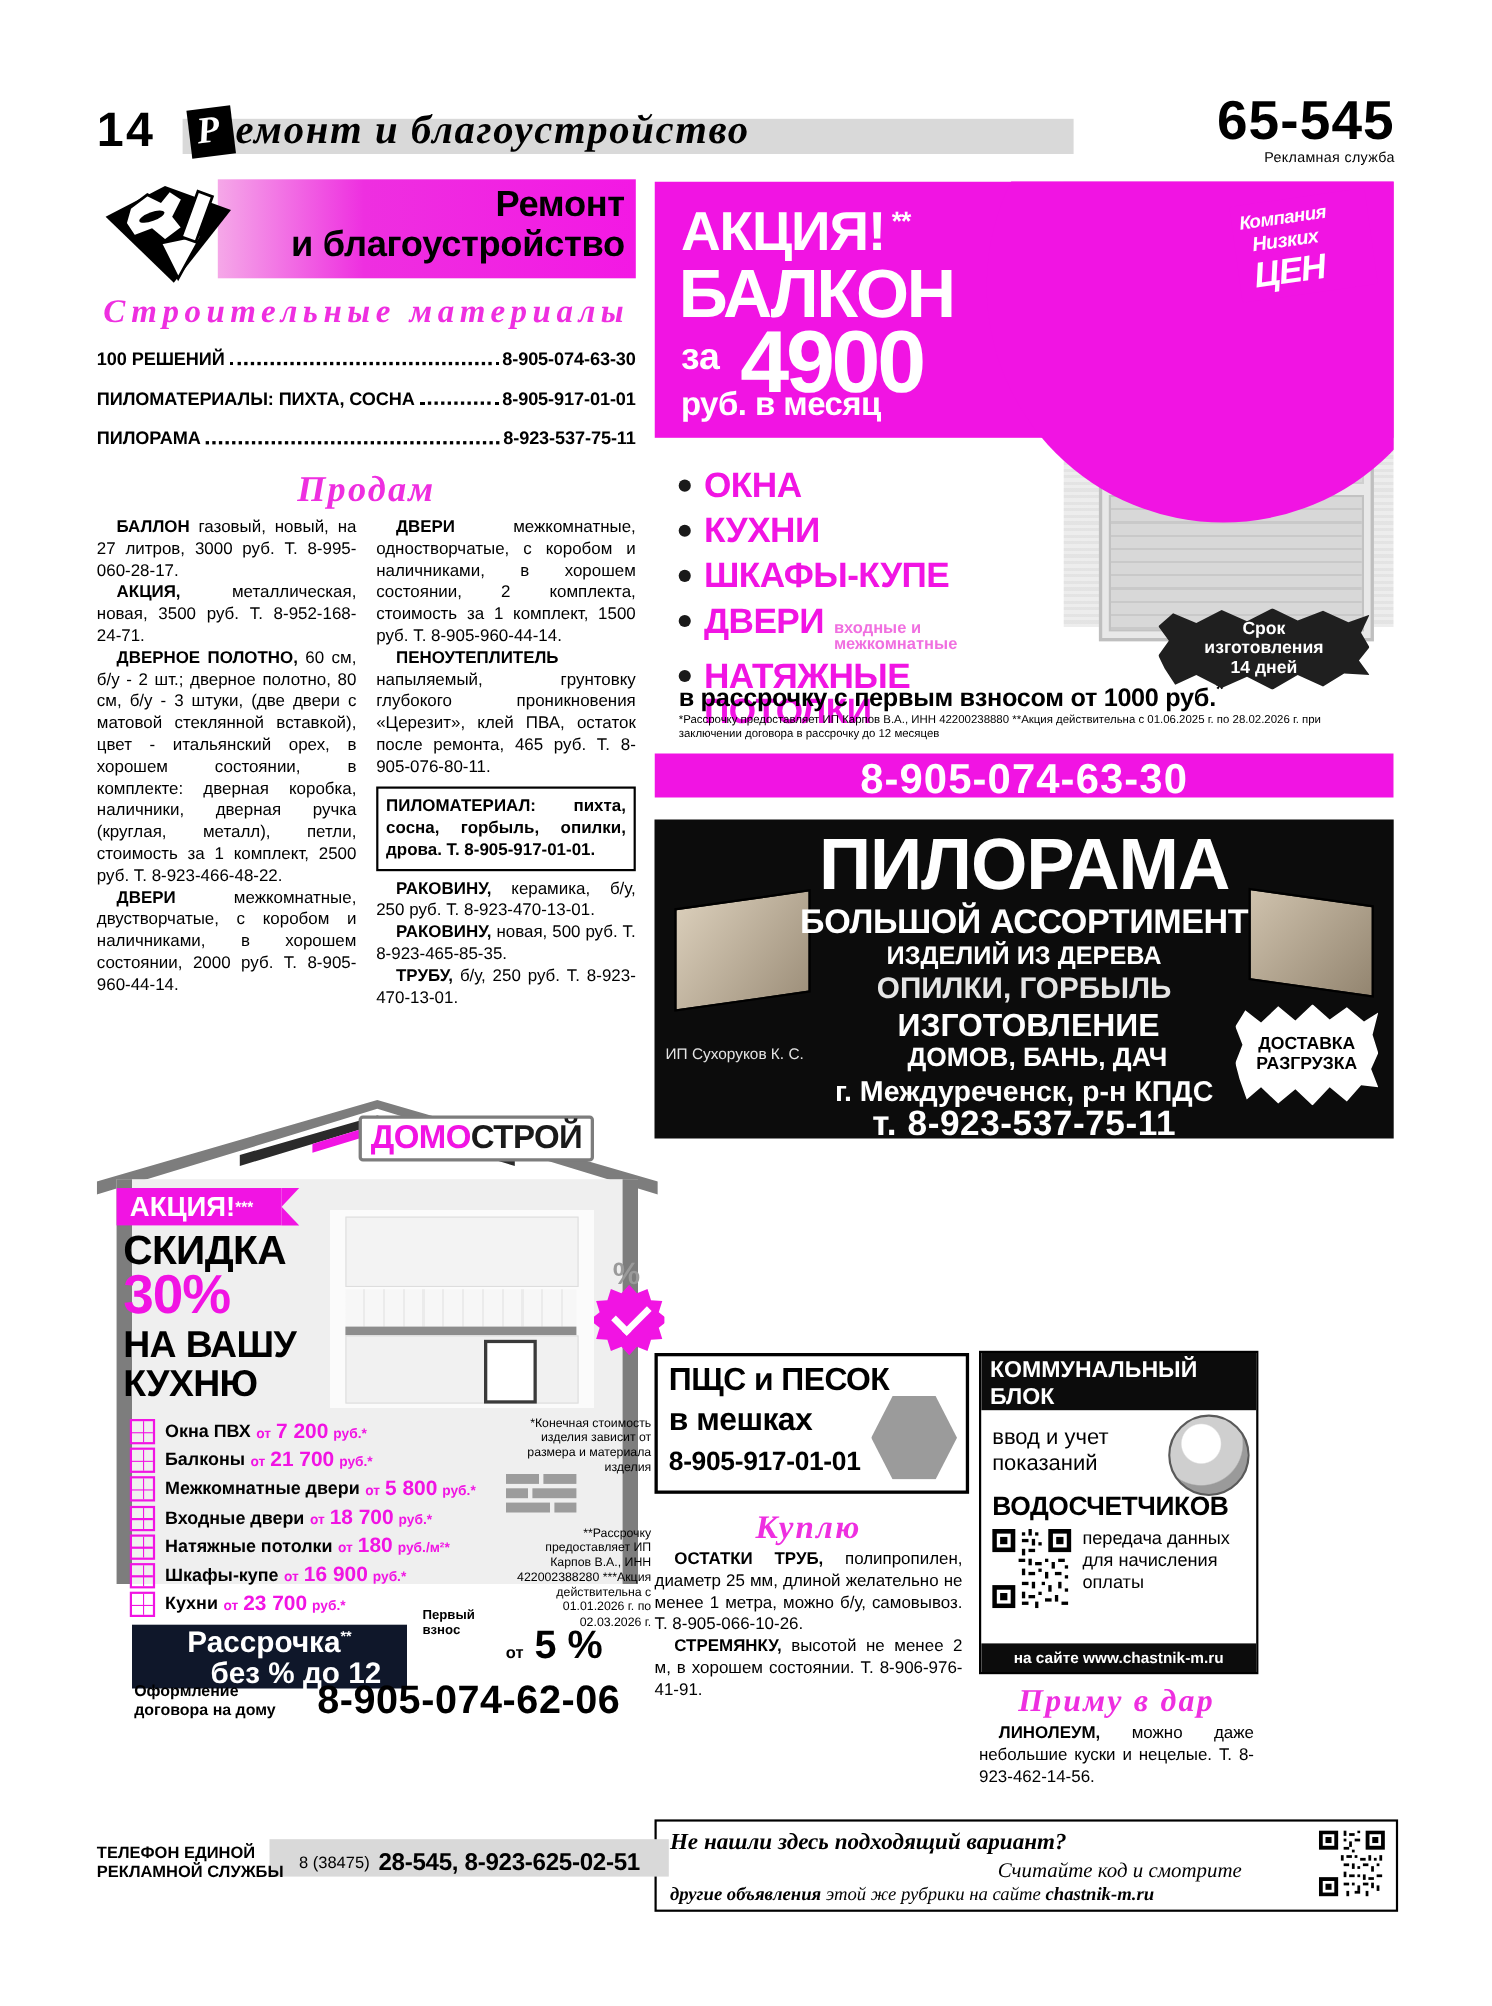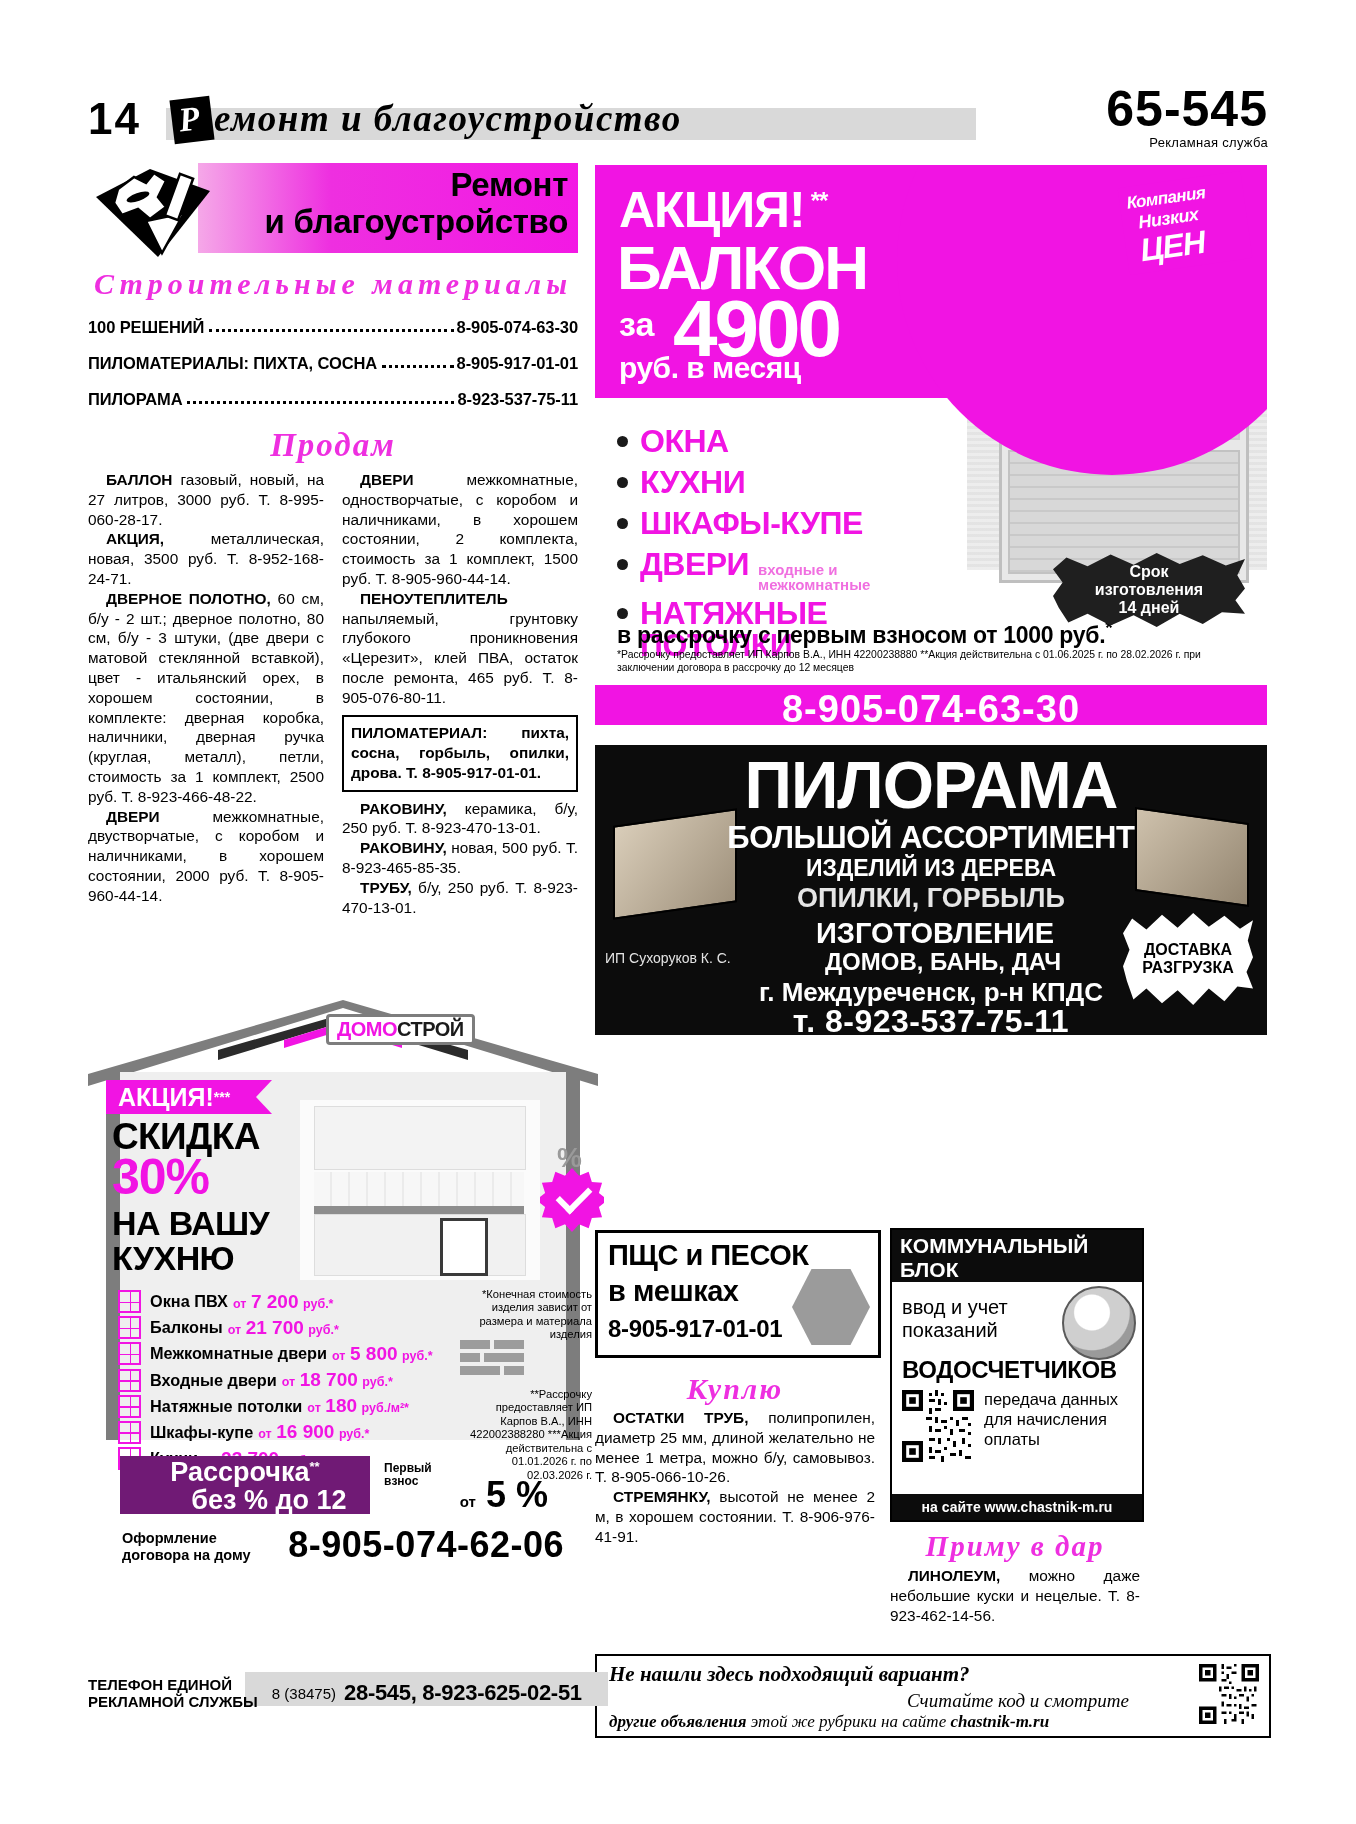--- a/index.html
+++ b/index.html
@@ -88,21 +88,21 @@
   .pil-addr{position:absolute;left:0;top:232px;width:672px;text-align:center;color:#fff;font-weight:bold;font-size:26px;}
   .pil-ph{position:absolute;left:0;top:258px;width:672px;text-align:center;color:#fff;font-weight:bold;font-size:32px;letter-spacing:.5px;}
   .pil-wood{position:absolute;left:18px;top:72px;width:120px;height:90px;background:linear-gradient(130deg,#d9cdb9,#9f917c);border:2px solid #000;transform:skewY(-8deg);}
   .pil-wood2{position:absolute;right:18px;top:70px;width:110px;height:80px;background:linear-gradient(130deg,#cfc2ad,#938570);border:2px solid #000;transform:skewY(8deg);}
   .pil-star{position:absolute;right:14px;top:168px;width:130px;height:92px;}
   .pil-star .bg{position:absolute;inset:0;background:#fff;clip-path:polygon(0% 22%,7% 6%,18% 18%,30% 2%,42% 16%,54% 0%,66% 15%,78% 3%,90% 17%,100% 8%,96% 30%,100% 48%,95% 64%,100% 82%,88% 80%,78% 96%,66% 82%,54% 100%,42% 84%,30% 98%,18% 82%,8% 94%,3% 74%,0% 58%,5% 40%);}
   .pil-star .t{position:absolute;inset:0;display:flex;flex-direction:column;align-items:center;justify-content:center;font-weight:bold;font-size:16px;line-height:1.15;text-align:center;color:#000;}
 
   
   .dom{position:absolute;left:88px;top:1000px;width:510px;height:440px;}
-  .dom-logo{position:absolute;left:238px;top:14px;background:#fff;border:3px solid #7d7d7d;border-radius:4px;padding:1px 8px;font-weight:bold;font-size:20px;letter-spacing:-.5px;z-index:4;}
+  .dom-logo{position:absolute;left:238px;top:14px;background:#fff;border:3px solid #7d7d7d;border-radius:4px;padding:1px 8px;font-weight:bold;font-size:30px;letter-spacing:-.5px;z-index:4;}
   .dom-logo .a{color:#f114e3;}
   .dom-logo .b{color:#1a1a1a;}
   .dom-body{position:absolute;left:18px;top:72px;width:474px;height:368px;background:#efefef;border-left:14px solid #7d7d7d;border-right:14px solid #7d7d7d;box-sizing:border-box;}
   .dom-akc{position:absolute;left:18px;top:80px;width:150px;height:34px;background:#f114e3;color:#fff;font-weight:bold;font-size:25px;display:flex;align-items:center;padding-left:12px;box-sizing:border-box;z-index:3;}
   .dom-akc:after{content:"";position:absolute;right:-16px;top:0;border-top:17px solid #f114e3;border-bottom:17px solid #f114e3;border-right:16px solid transparent;}
   .dom-skid{position:absolute;left:24px;top:118px;font-weight:bold;font-size:37px;line-height:1;z-index:3;letter-spacing:-.6px;}
   .dom-30{position:absolute;left:24px;top:152px;color:#f114e3;font-weight:bold;font-size:50px;line-height:1;z-index:3;letter-spacing:-1px;}
   .dom-na{position:absolute;left:24px;top:206px;font-weight:bold;font-size:34px;line-height:1.02;z-index:3;letter-spacing:-.6px;}
   .dom-kit{position:absolute;left:212px;top:100px;width:240px;height:180px;background:#fbfbfb;z-index:2;}
   .dom-badge{position:absolute;right:-6px;top:168px;width:64px;height:64px;z-index:6;}
@@ -119,21 +119,21 @@
   .dli .pr{color:#f114e3;font-weight:bold;margin-left:5px;white-space:nowrap;}
   .dli .pr .ot{font-size:12.5px;}
   .dli .pr .v{font-size:19px;}
   .dli .pr .r{font-size:12.5px;}
 
   .dom-note1{position:absolute;left:368px;top:288px;width:136px;font-size:11.2px;line-height:1.2;text-align:right;z-index:4;}
   .dom-note2{position:absolute;left:368px;top:388px;width:136px;font-size:11.2px;line-height:1.2;text-align:right;z-index:4;}
   .dom-brick{position:absolute;left:372px;top:340px;width:66px;height:36px;z-index:4;}
   .dom-brick i{position:absolute;display:block;background:#9c9c9c;height:9px;}
 
-  .dom-rass{position:absolute;left:32px;top:456px;width:250px;height:58px;background:#701a75;color:#fff;z-index:5;text-align:center;}
+  .dom-rass{position:absolute;left:32px;top:477px;width:250px;height:58px;background:#0f172a;color:#fff;z-index:5;text-align:center;}
   .dom-rass .a{font-size:27px;font-weight:bold;line-height:1.05;padding-top:2px;}
   .dom-rass .b{font-size:27px;font-weight:bold;line-height:1.05;margin-left:48px;}
   .dom-first{position:absolute;left:292px;top:460px;width:172px;height:58px;z-index:5;}
   .dom-first .t{position:absolute;left:4px;top:2px;font-weight:bold;font-size:12px;line-height:1.05;}
   .dom-first .n{position:absolute;right:4px;top:14px;font-weight:bold;font-size:36px;}
   .dom-first .n .o{font-size:15px;font-weight:bold;}
   .dom-ofm{position:absolute;left:34px;top:530px;font-size:14.5px;line-height:1.15;font-weight:bold;z-index:5;}
   .dom-phone{position:absolute;right:34px;top:524px;font-weight:bold;font-size:36px;z-index:5;letter-spacing:.5px;}
 
   

